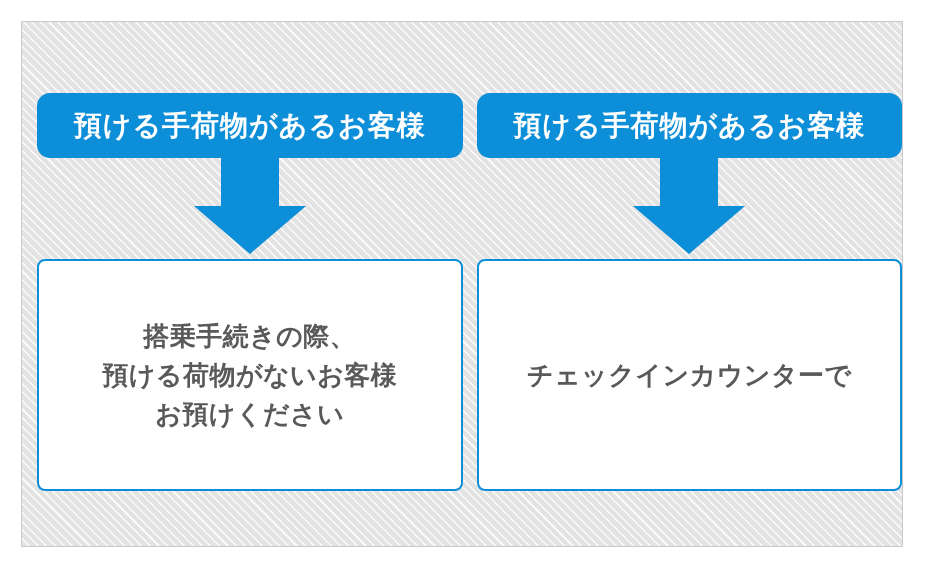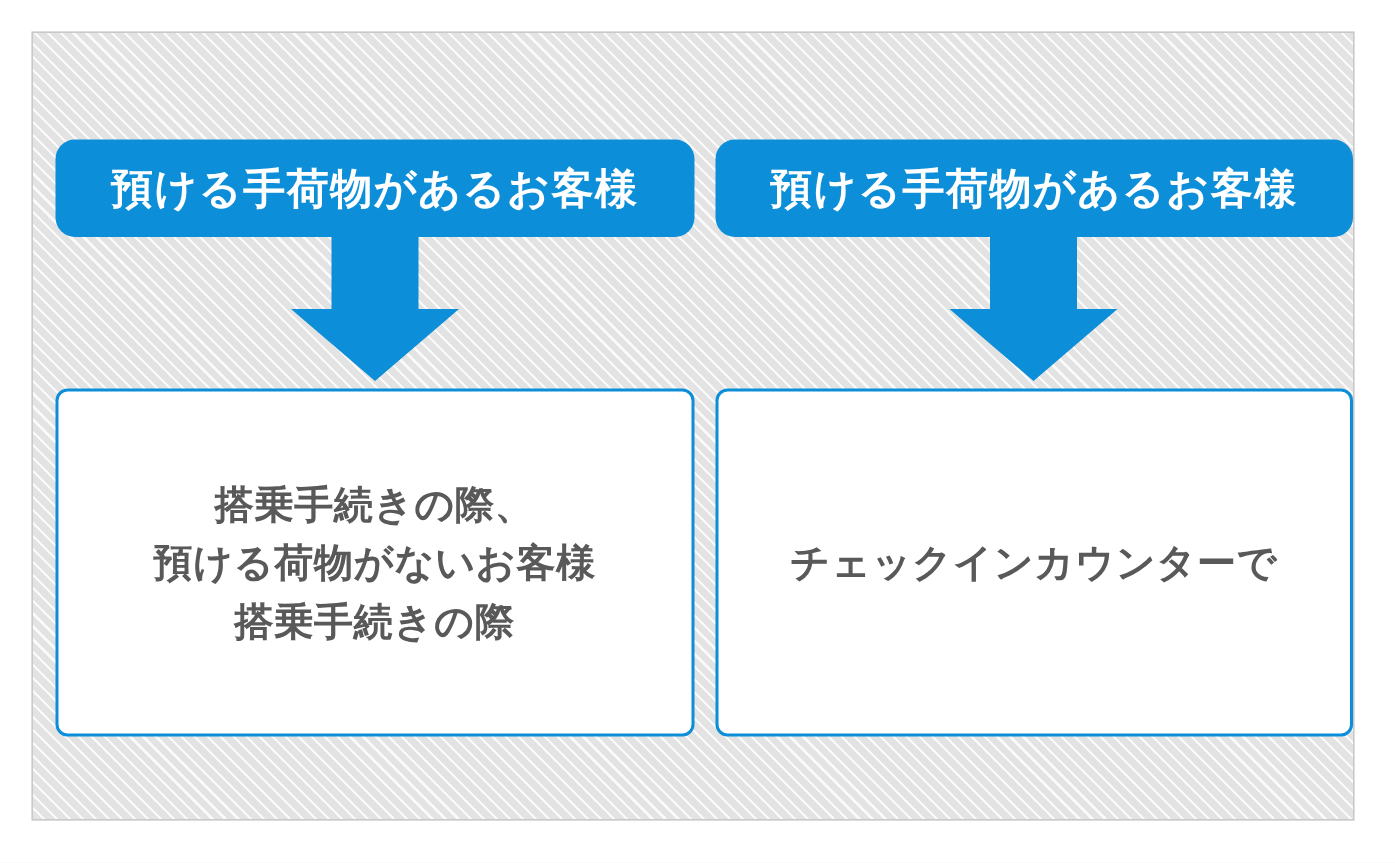--- a/index.html
+++ b/index.html
@@ -92,21 +92,21 @@
   <div class="frame">
 
     <div class="col">
       <div class="banner">預ける手荷物があるお客様</div>
       <svg class="arrow" viewBox="0 0 112 96" aria-hidden="true">
         <polygon points="27,0 85,0 85,48 112,48 56,96 0,48 27,48"></polygon>
       </svg>
       <div class="info">
         <div>搭乗手続きの際、</div>
         <div>預ける荷物がないお客様</div>
-        <div>搭乗手続きの際</div>
+        <div>お預けください</div>
       </div>
     </div>
 
     <div class="col">
       <div class="banner">預ける手荷物があるお客様</div>
       <svg class="arrow" viewBox="0 0 112 96" aria-hidden="true">
         <polygon points="27,0 85,0 85,48 112,48 56,96 0,48 27,48"></polygon>
       </svg>
       <div class="info">
         <div>チェックインカウンターで</div>

